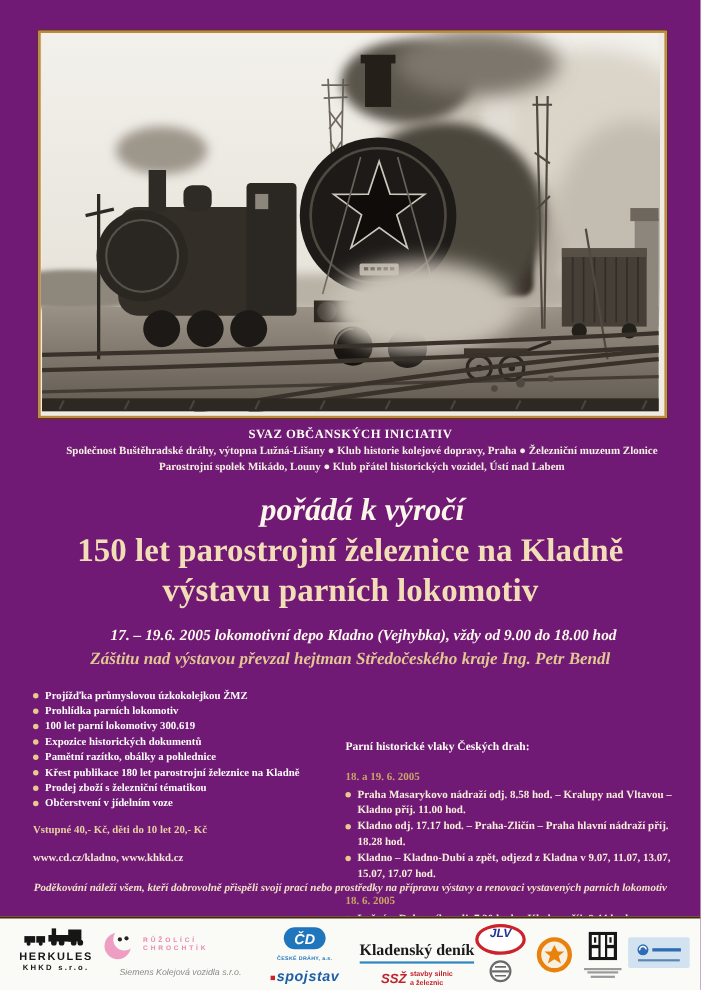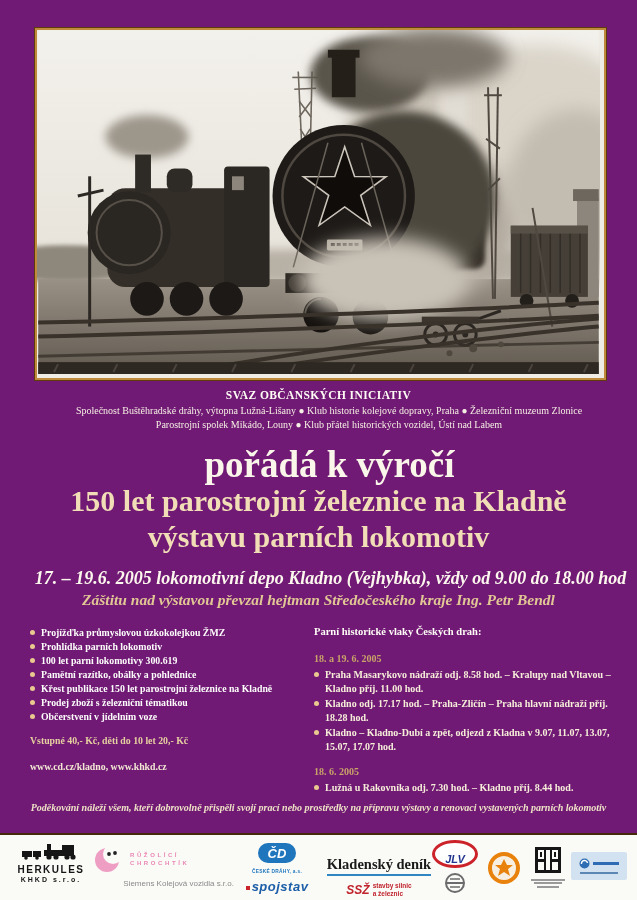--- a/index.html
+++ b/index.html
@@ -7,77 +7,77 @@
           font-family:"Liberation Serif",serif;}
 
   
   .photo-frame{position:absolute;left:35px;top:28px;width:567px;height:348px;
                border:2px solid #c08a3c;background:#efece5;box-shadow:0 0 0 1px #5e3a0c;}
   .photo-frame svg{display:block;}
 
   
   .org{position:absolute;left:0;top:389px;width:637px;text-align:center;color:#f6efe3;}
   .org-title{font-family:"Liberation Serif",serif;font-weight:bold;font-size:11.5px;color:#fffdf6;letter-spacing:.4px;margin-bottom:3px;}
-  .org-line{font-weight:normal;font-size:10px;line-height:14px;color:#f6efe3;margin-left:21px;}
+  .org-line{font-weight:bold;font-size:10px;line-height:14px;color:#f6efe3;margin-left:21px;}
 
   
   .titles{position:absolute;left:0;top:446px;width:637px;text-align:center;}
-  .title-1{font-weight:bold;font-size:37px;line-height:37px;color:#fbf6ea;padding-left:22px;}
+  .title-1{font-style:italic;font-weight:bold;font-size:29px;line-height:37px;color:#fbf6ea;padding-left:22px;}
   .title-2,.title-3{font-weight:bold;font-size:30px;line-height:36px;color:#f2deb6;}
 
   
   .when{position:absolute;left:0;top:567px;width:637px;text-align:center;}
-  .when-line{font-weight:bold;font-style:italic;font-size:18px;line-height:23px;color:#fdf8ee;padding-left:24px;}
+  .when-line{font-weight:bold;font-style:italic;font-size:14px;line-height:23px;color:#fdf8ee;padding-left:24px;}
   .patron-line{font-weight:bold;font-style:italic;font-size:15.5px;line-height:20px;color:#e2c795;}
 
   
   .columns{position:absolute;left:0;top:626px;width:637px;display:flex;}
   .col-left{width:292px;padding-left:30px;box-sizing:border-box;}
   .col-right{width:345px;padding-left:22px;padding-right:14px;box-sizing:border-box;}
   ul.blist{list-style:none;margin:0;padding:0;}
   ul.blist li{position:relative;padding-left:11px;font-weight:bold;font-size:9.8px;line-height:13px;color:#fdfdfb;margin-bottom:1px;}
   ul.blist li .dot{position:absolute;left:0;top:3.5px;width:5px;height:5px;border-radius:50%;background:#e9c98f;}
   .admission{margin-top:12px;font-weight:bold;font-size:9.8px;color:#e7d0a0;}
   .info-block{margin-top:14px;font-weight:bold;font-size:9.8px;line-height:13px;color:#f3e8d4;}
 
-  .rc-header{font-weight:bold;font-size:10.5px;color:#fffdf6;margin-bottom:16px;}
+  .rc-header{font-weight:bold;font-size:10.5px;color:#fffdf6;margin-bottom:16px;margin-top:48px;}
   .group-date{font-weight:bold;font-size:10px;color:#c9a368;margin-bottom:4px;}
   .col-right ul.blist li{font-size:10px;line-height:13.5px;color:#f7eeda;margin-bottom:2px;}
   .group{margin-bottom:13px;}
 
   
   .thanks{position:absolute;left:0;top:802px;width:637px;text-align:center;
           font-style:italic;font-weight:bold;font-size:10px;color:#efe2c6;}
 
   
   .logo-strip{position:absolute;left:0;top:833px;width:637px;height:67px;background:#fafaf7;
               border-top:2px solid #46290a;box-sizing:border-box;font-family:"Liberation Sans",sans-serif;}
   .logo{position:absolute;}
   .herkules{left:14px;top:7px;width:74px;text-align:center;color:#161616;}
   .herkules-name{font-weight:900;font-size:10px;letter-spacing:1.5px;line-height:11px;}
   .herkules-sub{font-weight:900;font-size:7px;letter-spacing:2px;line-height:9px;}
   .chrochtik{left:94px;top:9px;width:140px;}
   .chrochtik-row{display:flex;align-items:center;}
   .chrochtik-lines{margin-left:6px;}
   .pink-line{font-weight:bold;font-size:6px;letter-spacing:2.6px;line-height:8px;color:#e987b4;}
-  .siemens-caption{margin-top:5px;font-size:8px;color:#8a8a8a;text-align:right;width:140px;}
+  .siemens-caption{margin-top:5px;font-size:8px;color:#8a8a8a;text-align:center;width:140px;font-style:italic;}
   .cd-cluster{left:240px;top:7px;width:74px;text-align:center;}
   .cd-name{font-size:4.8px;font-weight:bold;color:#1f76bc;letter-spacing:.3px;margin-top:1px;}
   .spojstav{margin-top:5px;font-weight:900;font-style:italic;font-size:13px;color:#1c5ea8;letter-spacing:.5px;}
   .spojstav .sq{display:inline-block;width:4px;height:4px;background:#cc2229;margin-right:2px;vertical-align:middle;}
   .kladensky{left:318px;top:20px;width:122px;text-align:center;}
   .kd-name{display:inline-block;font-family:"Liberation Serif",serif;font-weight:bold;font-size:14.5px;color:#1a1a1a;
            border-bottom:2.5px solid #2f86c0;padding-bottom:1px;}
   .ssz-row{margin-top:6px;display:flex;justify-content:center;align-items:center;}
   .ssz-mark{font-weight:900;font-style:italic;font-size:12px;color:#c0232c;margin-right:3px;}
   .ssz-lines{text-align:left;}
   .ssz-line{font-weight:bold;font-size:6.5px;line-height:7.5px;color:#c0232c;}
   .jlv-cluster{left:432px;top:5px;width:46px;text-align:center;}
   .jlv-oval{width:40px;height:22px;border:3px solid #cc2229;border-radius:50%;background:#fff;
-            display:flex;align-items:flex-end;justify-content:center;margin:0 auto;}
+            display:flex;align-items:flex-start;justify-content:center;margin:0 auto;}
   .jlv-text{font-weight:900;font-style:italic;font-size:11px;color:#23368f;}
   .jlv-emblem{margin:4px auto 0;}
   .orange-badge{left:487px;top:16px;}
   .ntm-cluster{left:527px;top:12px;width:42px;text-align:center;}
   .cap-bar{height:2px;background:#9a9a9a;margin:1.5px auto 0;}
   .partner-box{left:571px;top:17px;width:56px;height:28px;background:#d3e2f0;border-radius:2px;
                display:flex;flex-direction:column;justify-content:center;align-items:center;}
   .partner-row{display:flex;align-items:center;}
   .partner-bar{height:3px;background:#2e6db4;margin-left:3px;width:26px;}
   .partner-bar2{height:2px;background:#5c87b4;margin-top:3px;width:38px;}
@@ -273,29 +273,33 @@
           <li>
             <span class="dot"></span>
             <span>Prohlídka parních lokomotiv</span>
           </li>
 
           <li>
             <span class="dot"></span>
             <span>100 let parní lokomotivy 300.619</span>
           </li>
 
+          <li>
+            <span class="dot"></span>
+            <span>Expozice historických dokumentů</span>
+          </li>
 
           <li>
             <span class="dot"></span>
             <span>Pamětní razítko, obálky a pohlednice</span>
           </li>
 
           <li>
             <span class="dot"></span>
-            <span>Křest publikace 150 let parostrojní železnice na Kladně</span>
+            <span>Křest publikace 180 let parostrojní železnice na Kladně</span>
           </li>
 
           <li>
             <span class="dot"></span>
             <span>Prodej zboží s železniční tématikou</span>
           </li>
 
           <li>
             <span class="dot"></span>
             <span>Občerstvení v jídelním voze</span>

